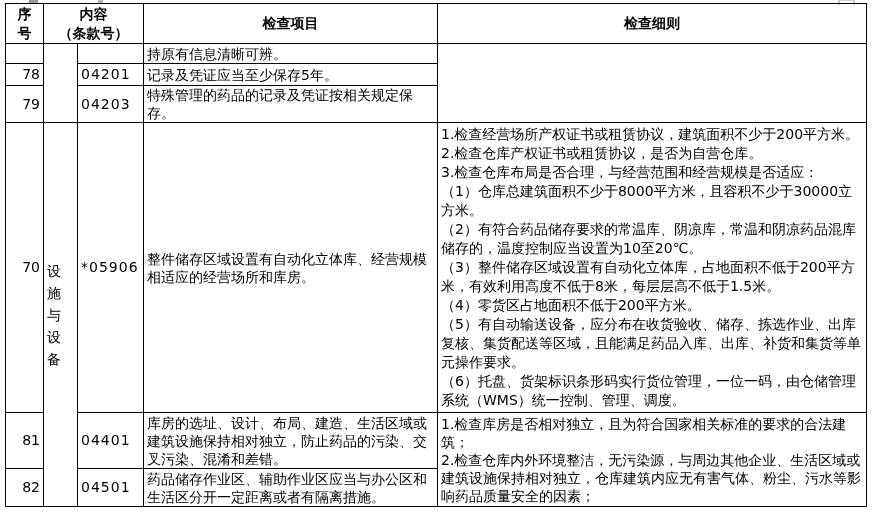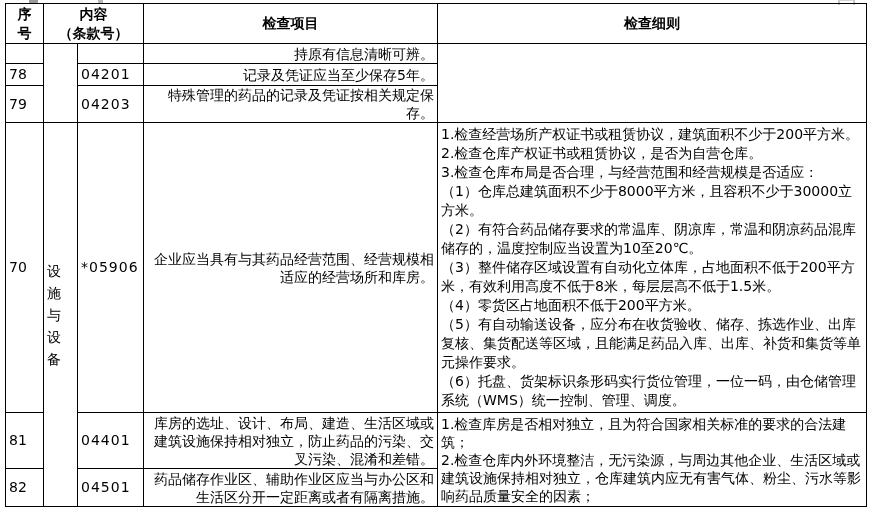--- a/index.html
+++ b/index.html
@@ -37,36 +37,36 @@
     vertical-align: middle;
     box-sizing: border-box;
   }
   th.hdr {
     font-weight: bold;
     text-align: center;
     white-space: pre-wrap;
     line-height: 19px;
   }
   td.no-cell {
-    text-align: left;
+    text-align: right;
     line-height: 17px;
   }
   td.clause-cell {
     letter-spacing: 1px;
     line-height: 17px;
   }
   td.category-cell {
     text-align: left;
     line-height: 22px;
     padding: 0 6px;
     word-break: break-all;
     white-space: normal;
   }
   td.item-cell {
-    text-align: right;
+    text-align: left;
     line-height: 18px;
     padding: 1px 4px;
     white-space: pre-wrap;
     word-break: break-all;
   }
   td.detail-cell {
     text-align: left;
     vertical-align: top;
     line-height: 19px;
     padding: 2px 3px 1px 4px;
@@ -149,21 +149,21 @@
       <tr style="height:37px">
         <td class="no-cell">79</td>
         <td class="clause-cell">04203</td>
         <td class="item-cell">特殊管理的药品的记录及凭证按相关规定保存。</td>
       </tr>
 
       <tr style="height:290px">
         <td class="no-cell">70</td>
         <td class="category-cell" rowspan="3">设施与设备</td>
         <td class="clause-cell">*05906</td>
-        <td class="item-cell">企业应当具有与其药品经营范围、经营规模相适应的经营场所和库房。</td>
+        <td class="item-cell">整件储存区域设置有自动化立体库、经营规模相适应的经营场所和库房。</td>
         <td class="detail-cell">1.检查经营场所产权证书或租赁协议，建筑面积不少于200平方米。
 2.检查仓库产权证书或租赁协议，是否为自营仓库。
 3.检查仓库布局是否合理，与经营范围和经营规模是否适应：
 （1）仓库总建筑面积不少于8000平方米，且容积不少于30000立方米。
 （2）有符合药品储存要求的常温库、阴凉库，常温和阴凉药品混库储存的，温度控制应当设置为10至20℃。
 （3）整件储存区域设置有自动化立体库，占地面积不低于200平方米，有效利用高度不低于8米，每层层高不低于1.5米。
 （4）零货区占地面积不低于200平方米。
 （5）有自动输送设备，应分布在收货验收、储存、拣选作业、出库复核、集货配送等区域，且能满足药品入库、出库、补货和集货等单元操作要求。
 （6）托盘、货架标识条形码实行货位管理，一位一码，由仓储管理系统（WMS）统一控制、管理、调度。</td>
       </tr>

